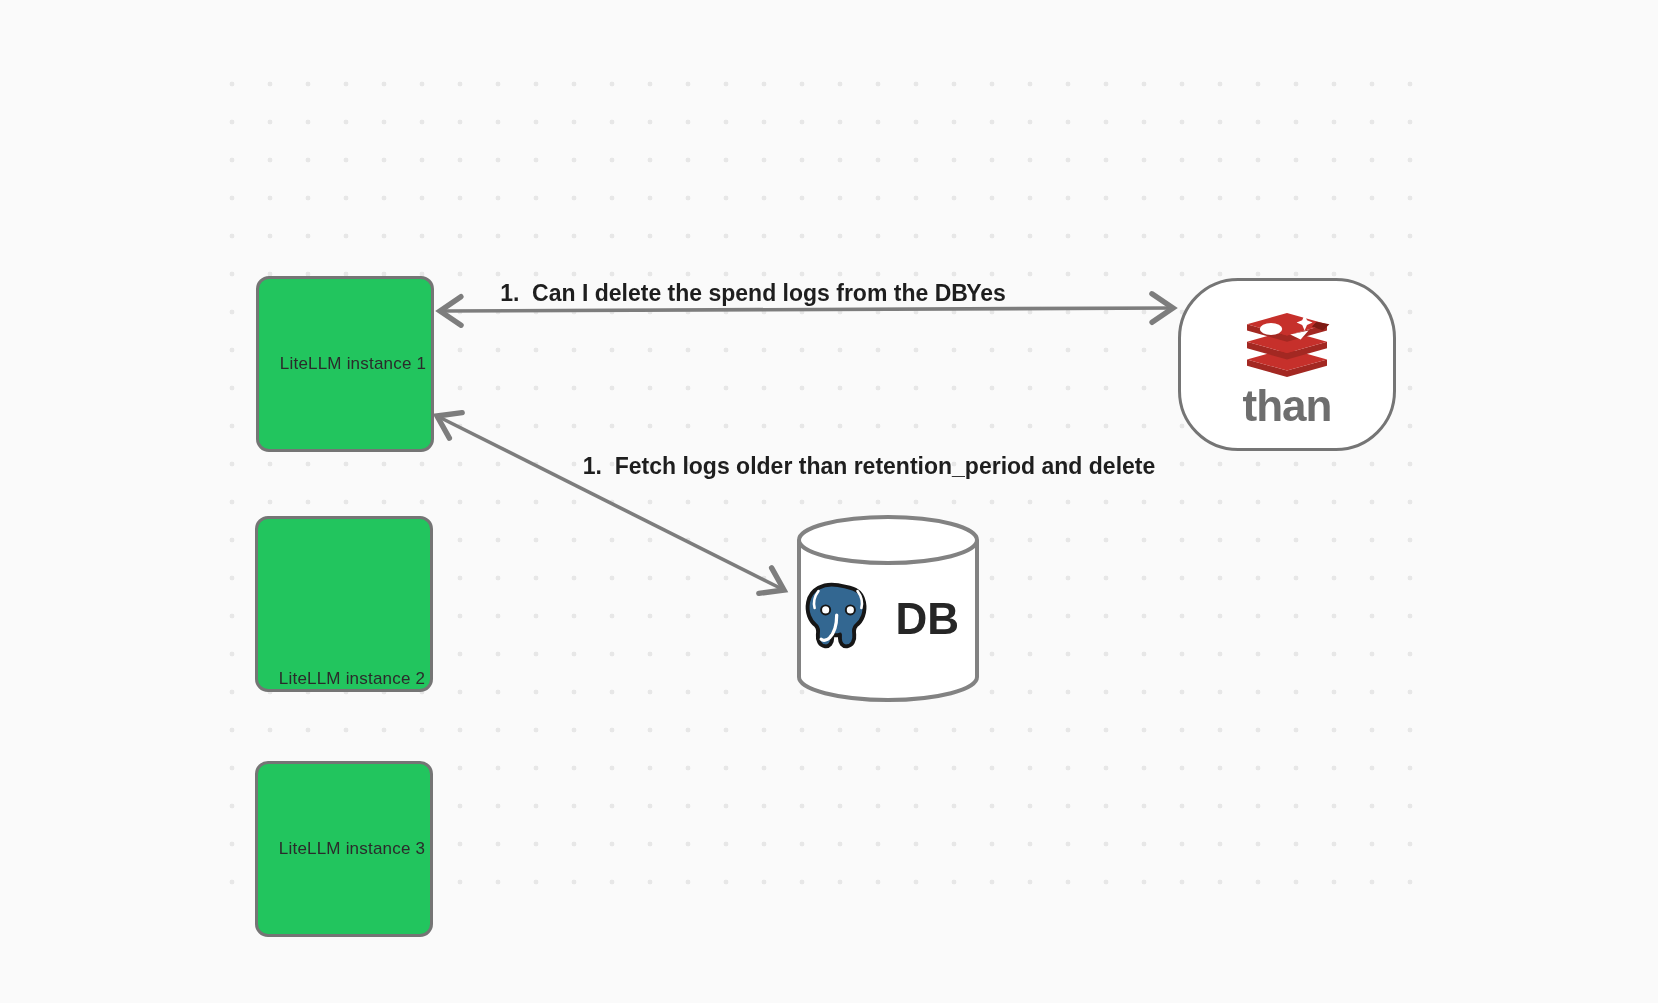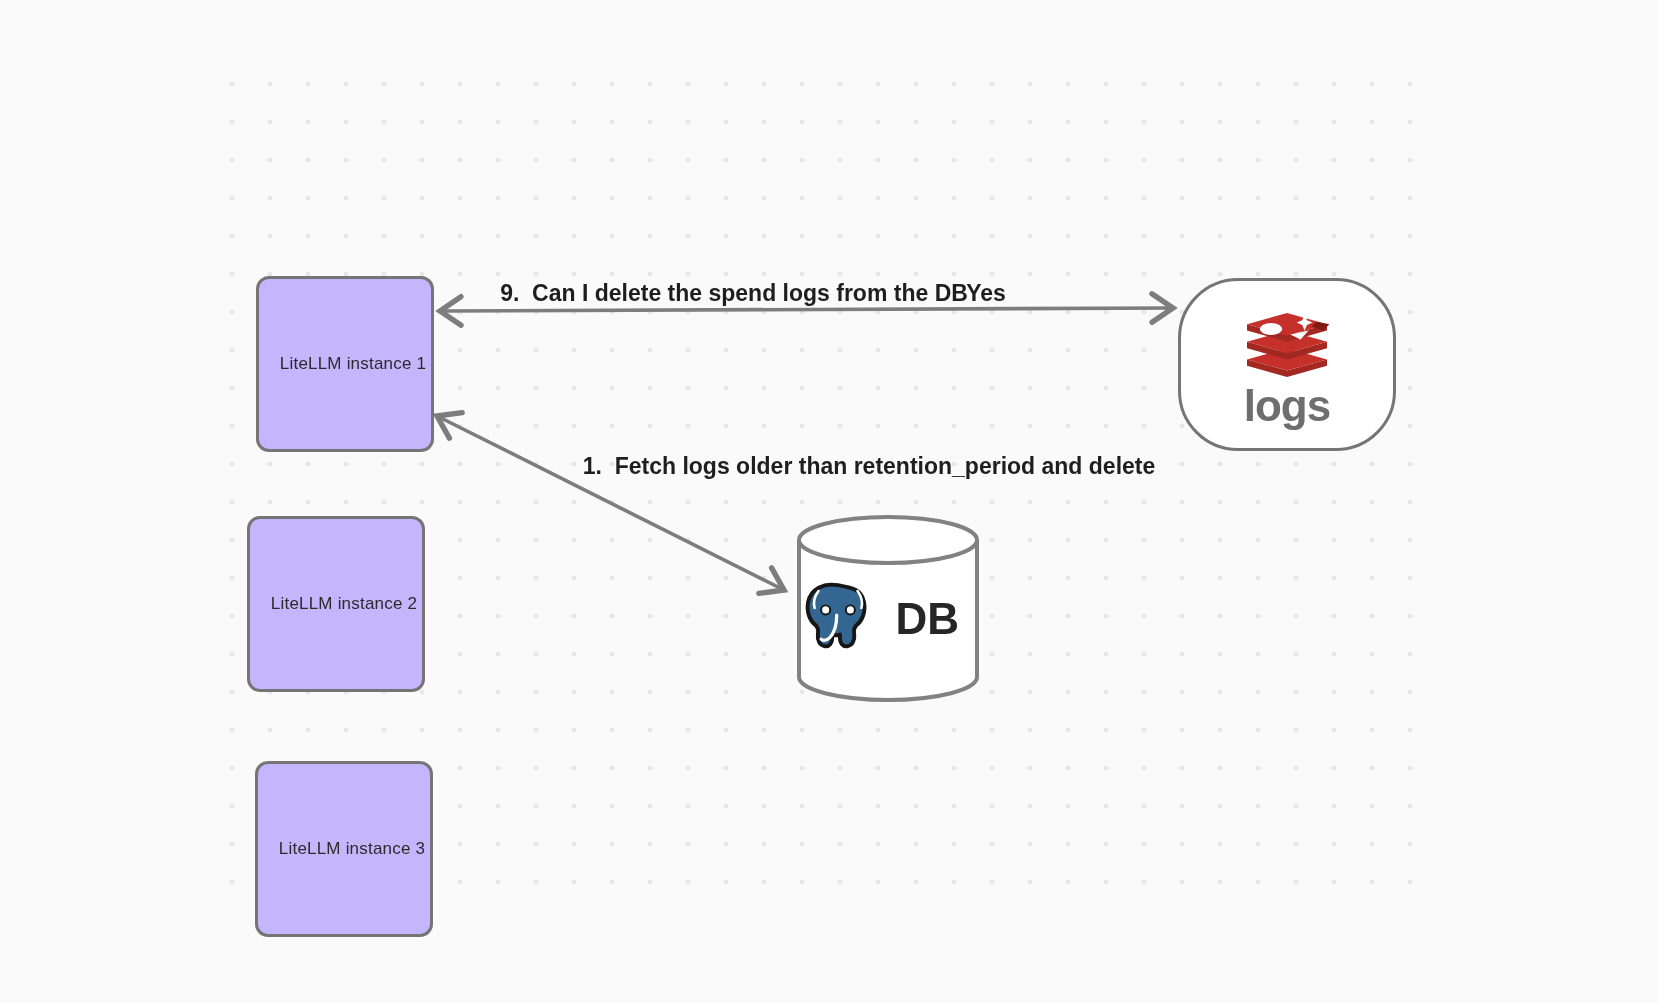--- a/index.html
+++ b/index.html
@@ -7,21 +7,21 @@
   body { background:#fafafa; font-family:"Liberation Sans", sans-serif; position:relative; }
 
   .dot-grid {
     position:absolute; left:213px; top:65px; width:1216px; height:836px;
     background-image: radial-gradient(circle, #e7e7e7 2.4px, rgba(0,0,0,0) 2.6px);
     background-size: 38px 38px;
   }
 
   .node-box {
     position:absolute; width:178px; height:176px;
-    background:#c4b5fd; border:3.5px solid #757575; border-radius:13px;
+    background:#22c55e; border:3.5px solid #757575; border-radius:13px;
     display:flex; align-items:center; justify-content:center;padding-left:16px;
   }
   .node-box .box-label {
     font-size:17px; color:#2b2b2b; text-align:center; letter-spacing:0.2px;
   }
 
   .redis-node {
     position:absolute; left:1178px; top:278px; width:218px; height:173px;
     background:#ffffff; border:3.5px solid #757575; border-radius:60px;
     display:flex; flex-direction:column; align-items:center; justify-content:center;
@@ -62,21 +62,21 @@
     <line x1="440" y1="311" x2="1173" y2="308" stroke="#7d7d7d" stroke-width="3.6" marker-start="url(#chev)" marker-end="url(#chev)"></line>
   </g>
   <g>
     <line x1="437" y1="416" x2="784" y2="590" stroke="#7d7d7d" stroke-width="3.6" marker-start="url(#chev)" marker-end="url(#chev)"></line>
   </g>
 </svg>
 
 <div class="node-box" style="left:256px; top:276px;">
   <div class="box-label">LiteLLM instance 1</div>
 </div>
-<div class="node-box" style="left:247px; top:516px;">
+<div class="node-box" style="left:255px; top:516px;align-items:flex-end;">
   <div class="box-label">LiteLLM instance 2</div>
 </div>
 <div class="node-box" style="left:255px; top:755px;margin-top:6px;">
   <div class="box-label">LiteLLM instance 3</div>
 </div>
 
 <div class="redis-node">
   <svg width="96" height="74" viewBox="0 0 120 92">
 
     <path d="M10 64 L10 72 L60 86 L110 72 L110 64 L60 78 Z" fill="#a32822"></path>
@@ -86,36 +86,36 @@
     <path d="M10 42 L60 28 L110 42 L60 56 Z" fill="#c6302b"></path>
 
     <path d="M10 20 L10 28 L60 42 L110 28 L110 20 L60 34 Z" fill="#a32822"></path>
     <path d="M10 20 L60 6 L110 20 L60 34 Z" fill="#c6302b"></path>
 
     <ellipse cx="40" cy="26" rx="14" ry="7.5" fill="#ffffff"></ellipse>
     <path d="M82 8 L85 15 L92 18 L85 21 L82 28 L79 21 L72 18 L79 15 Z" fill="#ffffff"></path>
     <path d="M64 33 L87 28 L77 39 Z" fill="#ffffff"></path>
     <path d="M97 17 L113 20 L105 28 L91 23 Z" fill="#7e1a13"></path>
   </svg>
-  <div class="redis-wordmark">logs</div>
+  <div class="redis-wordmark">than</div>
 </div>
 
 <div class="db-node">
   <svg class="db-cylinder" width="190" height="200" viewBox="0 0 190 200">
     <path d="M6 29 V166 a89 23 0 0 0 178 0 V29" fill="#ffffff" stroke="#828282" stroke-width="4"></path>
     <ellipse cx="95" cy="29" rx="89" ry="23" fill="#ffffff" stroke="#828282" stroke-width="4"></ellipse>
   </svg>
   <div class="db-content">
     <svg width="78" height="82" viewBox="0 0 120 120">
       <path d="M60 8 C38 4 18 14 14 34 C11 50 17 63 26 70 C29 73 30 78 29 84 C28 93 32 101 40 102 C47 103 51 97 51 90 L51 84 C54 85 60 85 63 84 L63 90 C63 97 67 103 74 102 C82 101 86 93 85 84 C84 78 85 73 88 70 C97 63 103 50 100 34 C96 14 82 12 60 8 Z" fill="#336791" stroke="#161616" stroke-width="6" stroke-linejoin="round"></path>
       <path d="M30 17 C24 25 22 35 24 43" stroke="#ffffff" stroke-width="4" fill="none" stroke-linecap="round"></path>
       <path d="M90 17 C96 25 98 35 96 43" stroke="#ffffff" stroke-width="4" fill="none" stroke-linecap="round"></path>
       <circle cx="41" cy="46" r="7" fill="#ffffff" stroke="#161616" stroke-width="3"></circle>
       <circle cx="79" cy="46" r="7" fill="#ffffff" stroke="#161616" stroke-width="3"></circle>
       <path d="M58 54 C58 70 55 81 47 89 C43 93 37 94 34 91" stroke="#ffffff" stroke-width="5" fill="none" stroke-linecap="round"></path>
     </svg>
     <div class="db-label">DB</div>
   </div>
 </div>
 
-<div class="edge-label" style="left:734px; top:294px;">9.  Can I delete the spend logs from the DB</div>
+<div class="edge-label" style="left:734px; top:294px;">1.  Can I delete the spend logs from the DB</div>
 <div class="edge-label" style="left:986px; top:294px;">Yes</div>
 <div class="edge-label" style="left:869px; top:467px;">1.  Fetch logs older than retention_period and delete</div>
 
 </body></html>

